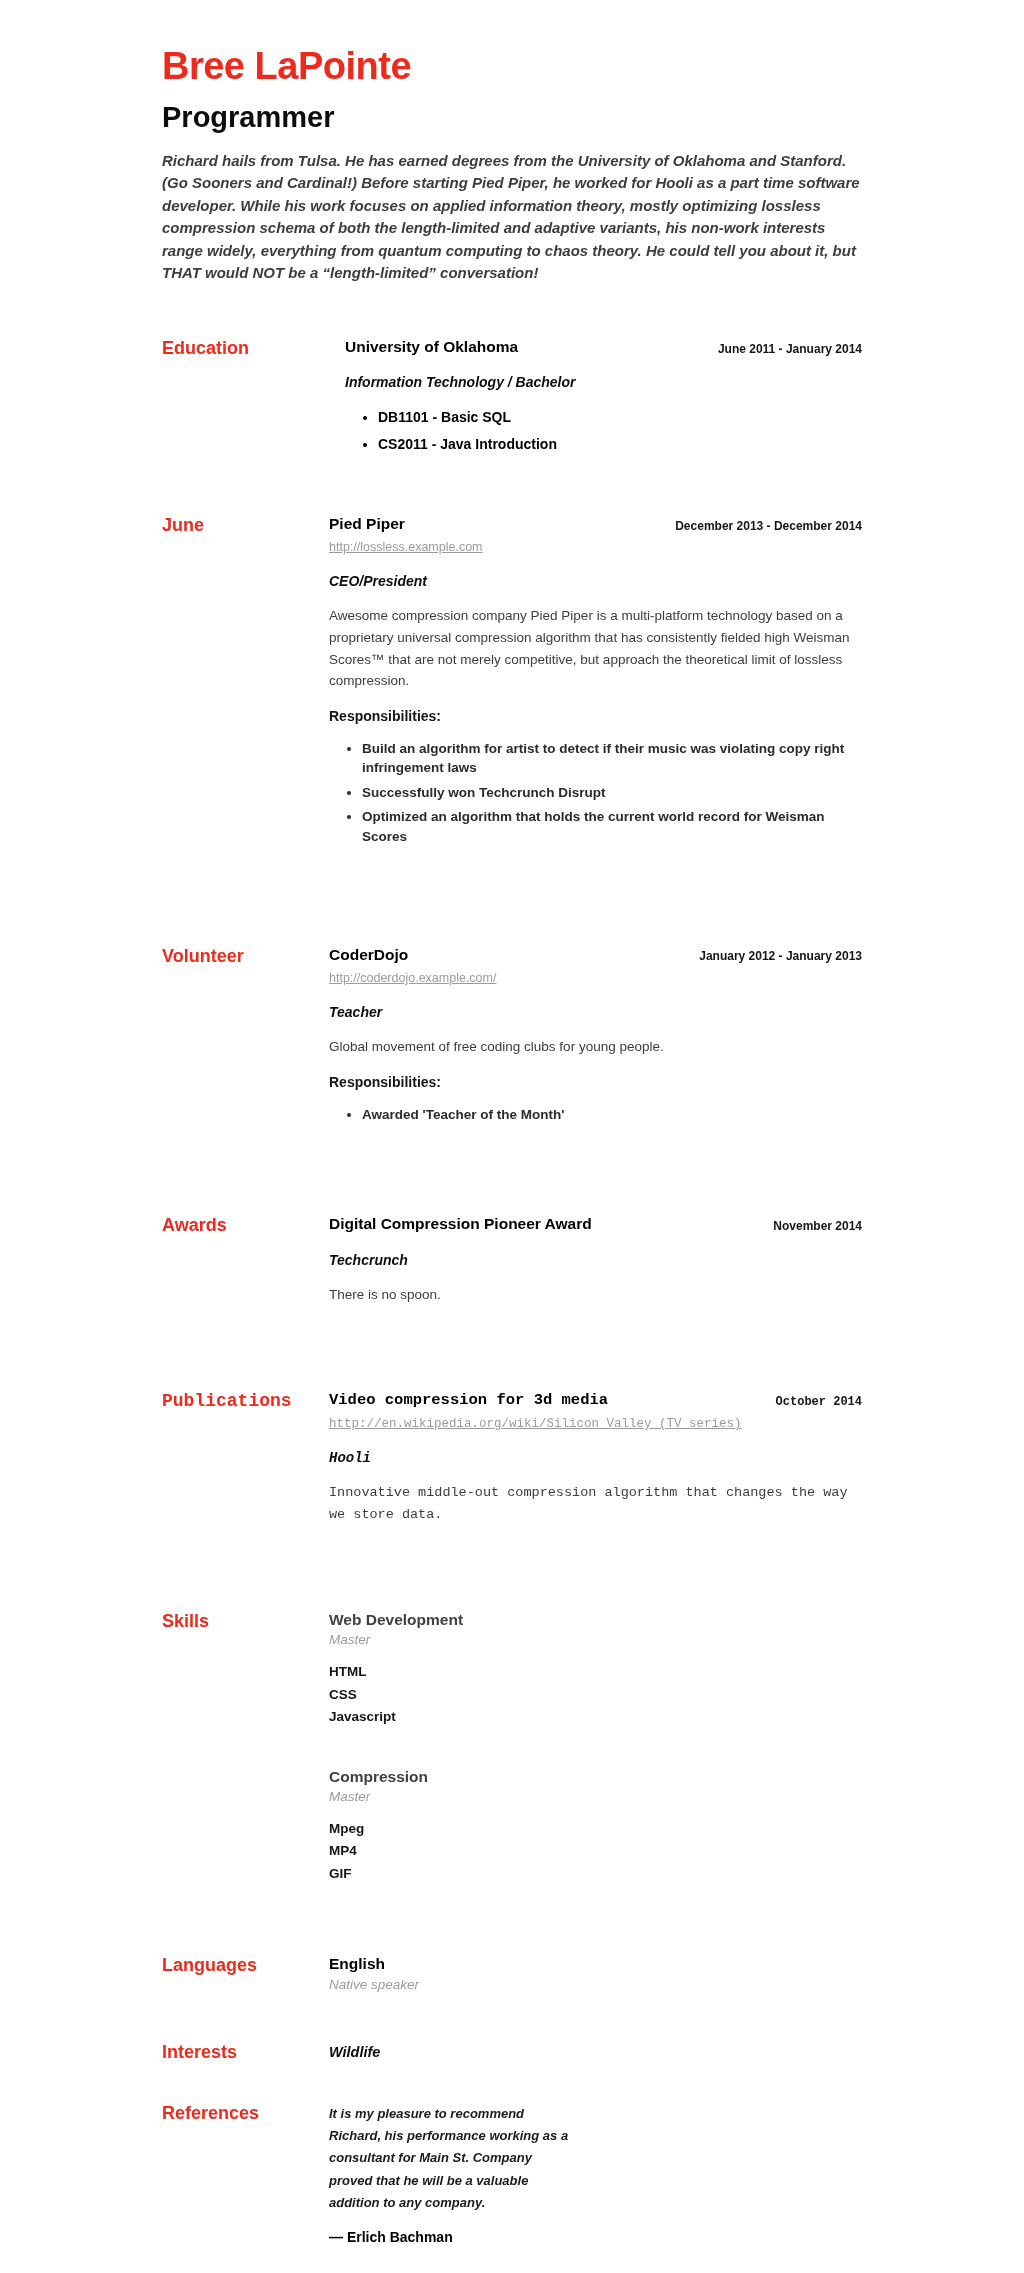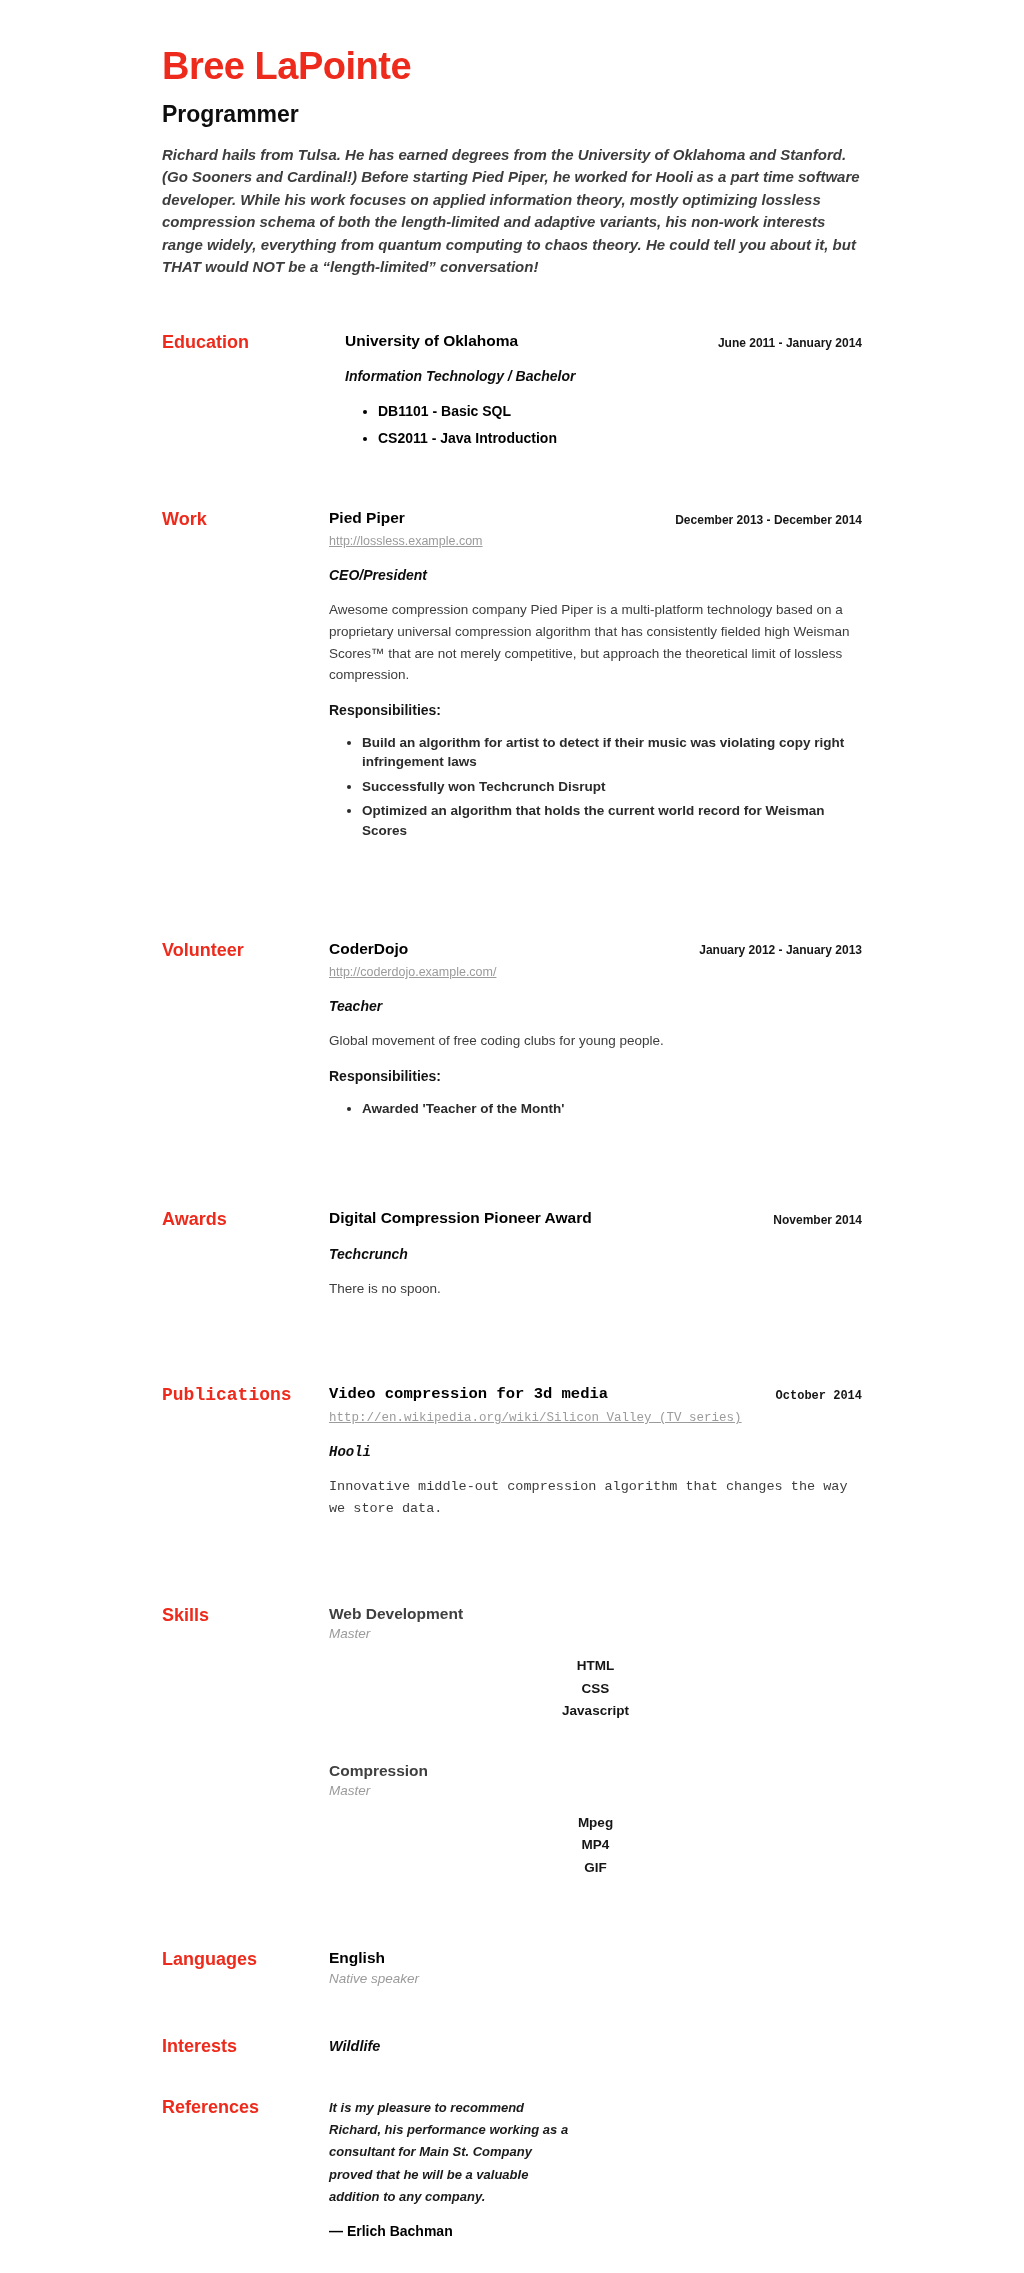--- a/index.html
+++ b/index.html
@@ -20,21 +20,21 @@
   }
   .page{width:700px;margin:16px auto;padding-top:30px;}
 
   
   .name{
     color:var(--accent);
     font-size:38px;font-weight:700;line-height:1.1;
     margin:0;letter-spacing:-0.5px;
   }
   .label{
-    font-size:23px;font-weight:700;color:#0d0d0d;
+    font-size:29px;font-weight:700;color:#0d0d0d;
     margin:13px 0 0 0;
   }
   .summary{
     margin:16px 0 0 0;
     font-size:15px;font-style:italic;font-weight:600;
     color:var(--text-body);line-height:1.5;
   }
   header{margin-bottom:53px;}
 
   
@@ -85,21 +85,21 @@
   .row-skills{margin-bottom:70px;}
   .row-languages{margin-bottom:50px;}
   .row-interests{margin-bottom:40px;}
   .row-references{margin-bottom:116px;}
 
   
   .skill-block + .skill-block{margin-top:40px;}
   .skill-name{font-size:15.5px;font-weight:700;color:#404040;}
   .skill-level{margin-top:3px;font-size:13.5px;font-style:italic;color:var(--gray-link);}
   .keywords{margin-top:14px;}
-  .keyword{font-size:13.5px;font-weight:600;color:#151515;line-height:1.65;text-align:center;}
+  .keyword{font-size:13.5px;font-weight:600;color:#151515;line-height:1.65;}
 
   
   .lang-name{font-size:15.5px;font-weight:700;color:#000;}
   .lang-fluency{margin-top:4px;font-size:13.5px;font-style:italic;color:var(--gray-link);}
   .interest-name{font-size:14.5px;font-weight:700;font-style:italic;color:#0d0d0d;padding-top:2px;}
 
   
   .ref-quote{
     max-width:248px;
     font-size:13px;font-style:italic;font-weight:600;
@@ -130,21 +130,21 @@
       <div class="position">Information Technology  /  Bachelor</div>
       <ul class="courses">
         <li>DB1101 - Basic SQL</li>
         <li>CS2011 - Java Introduction</li>
       </ul>
     </div>
   </section>
 
   <section class="row row-work">
     <div class="col-label">
-      <h3 class="sec-title">Work</h3>
+      <h3 class="sec-title">June</h3>
     </div>
     <div class="col-content">
       <div class="entry-head">
         <div class="entry-title">Pied Piper</div>
         <div class="entry-date">December 2013 - December 2014</div>
       </div>
       <a class="url">http://lossless.example.com</a>
       <div class="position">CEO/President</div>
       <p class="body-text">Awesome compression company Pied Piper is a multi-platform technology based on a proprietary universal compression algorithm that has consistently fielded high Weisman Scores™ that are not merely competitive, but approach the theoretical limit of lossless compression.</p>
       <div class="resp-label">Responsibilities:</div>

